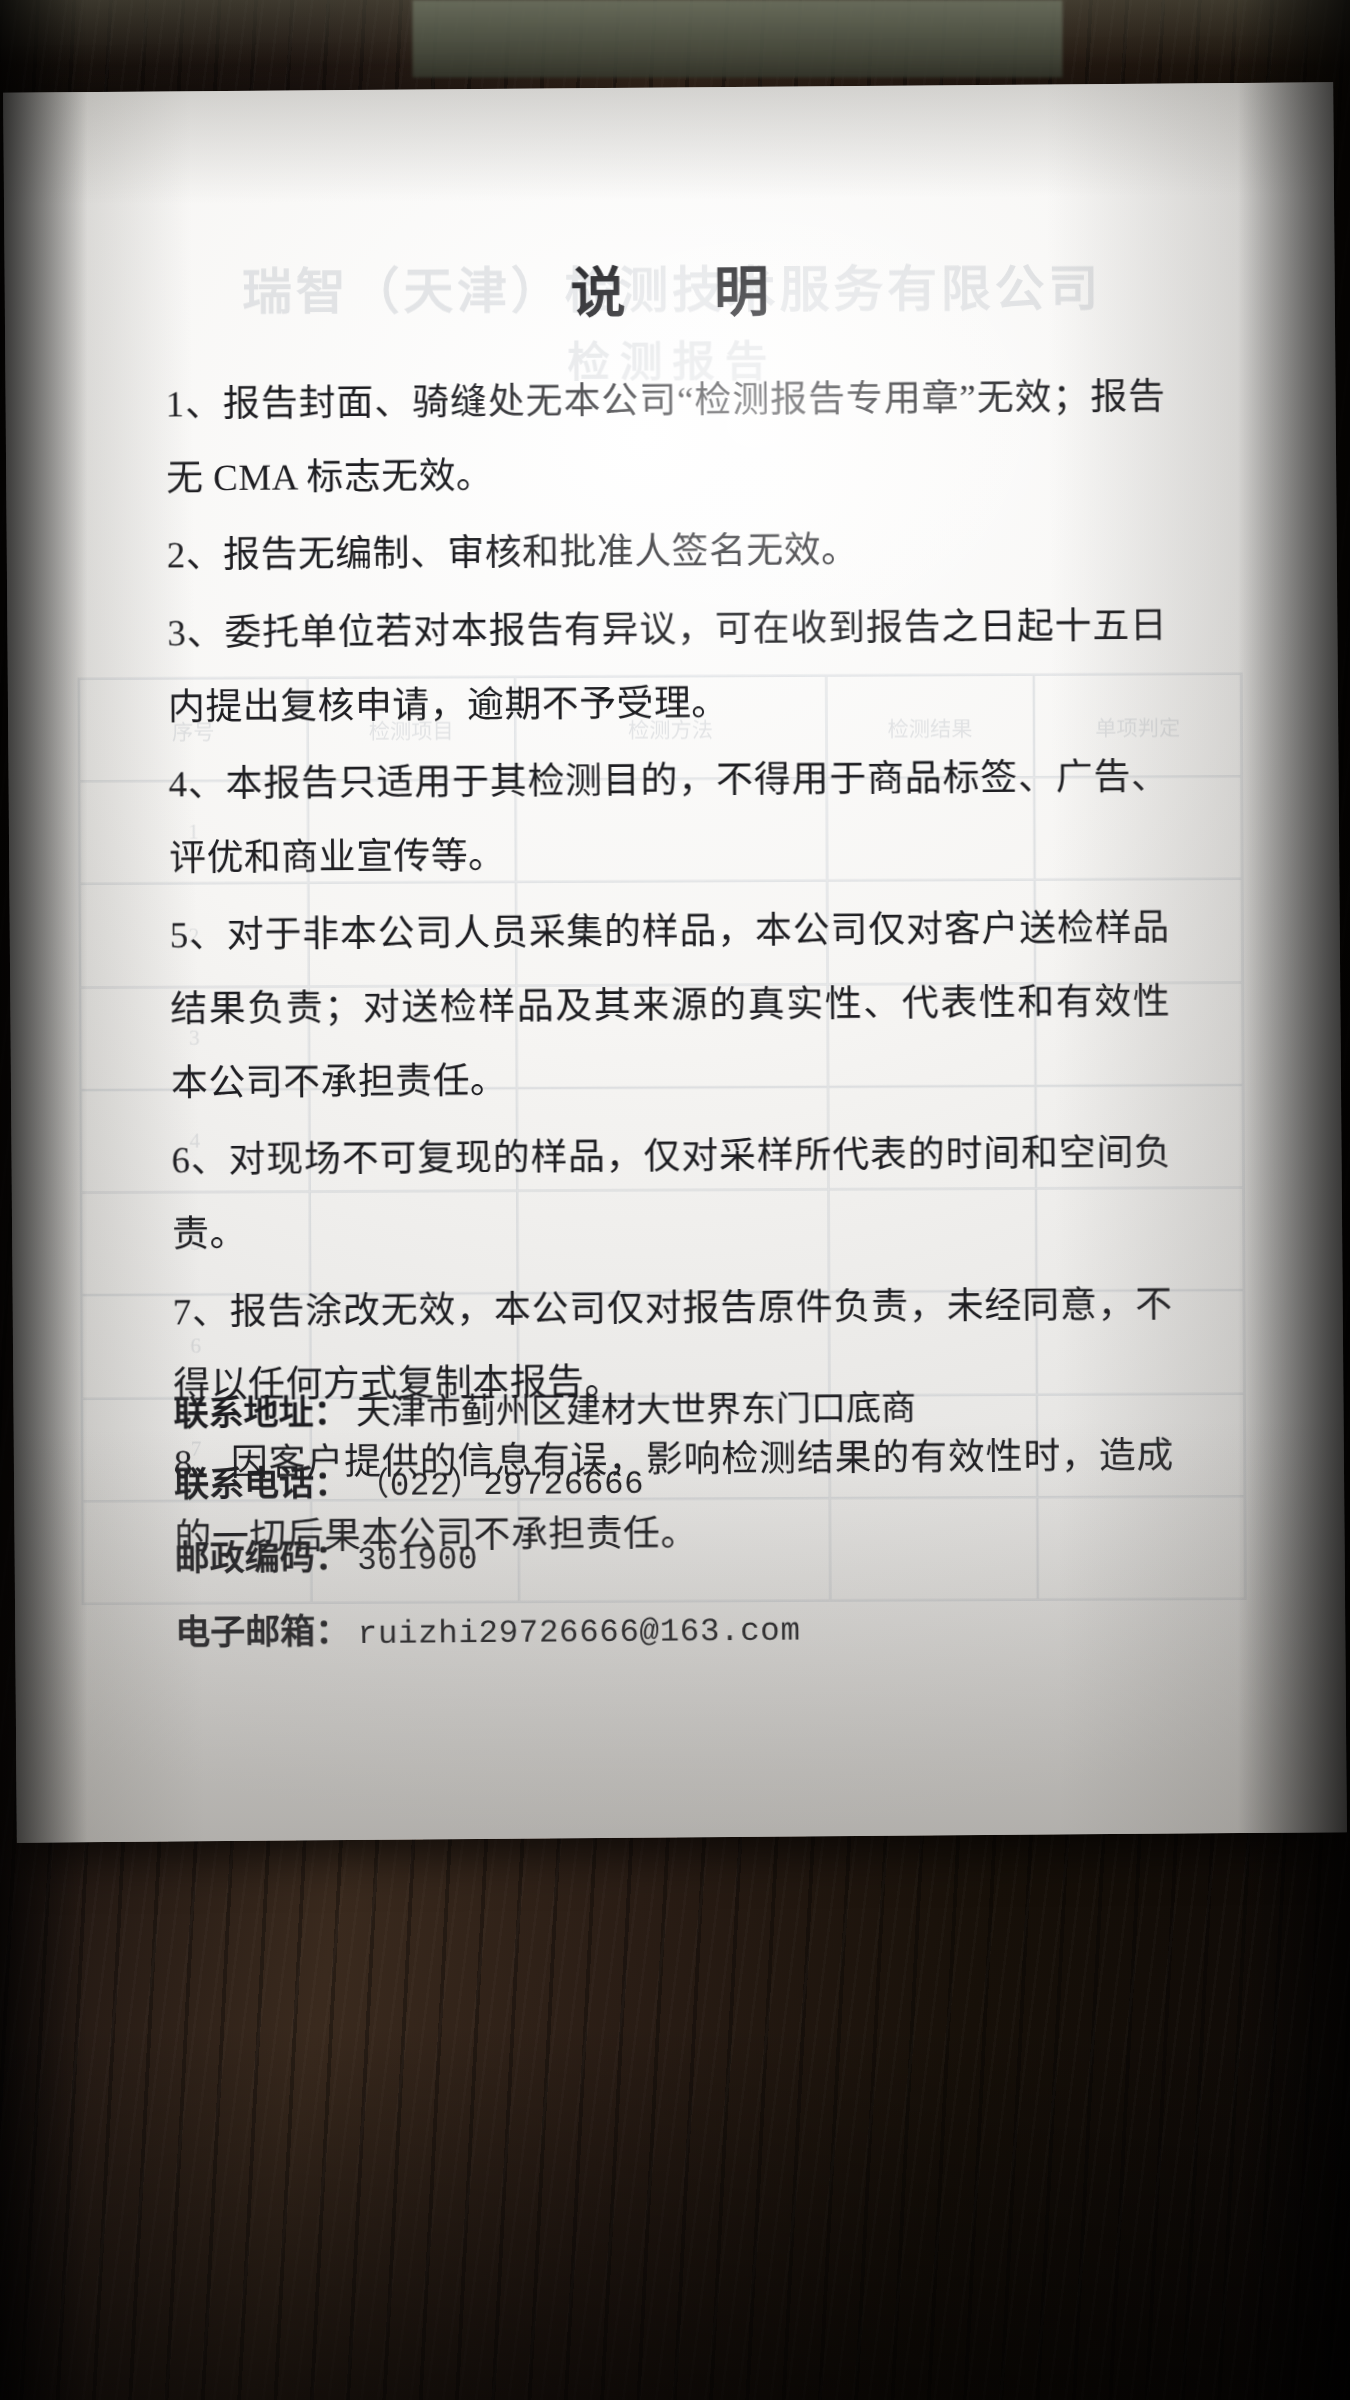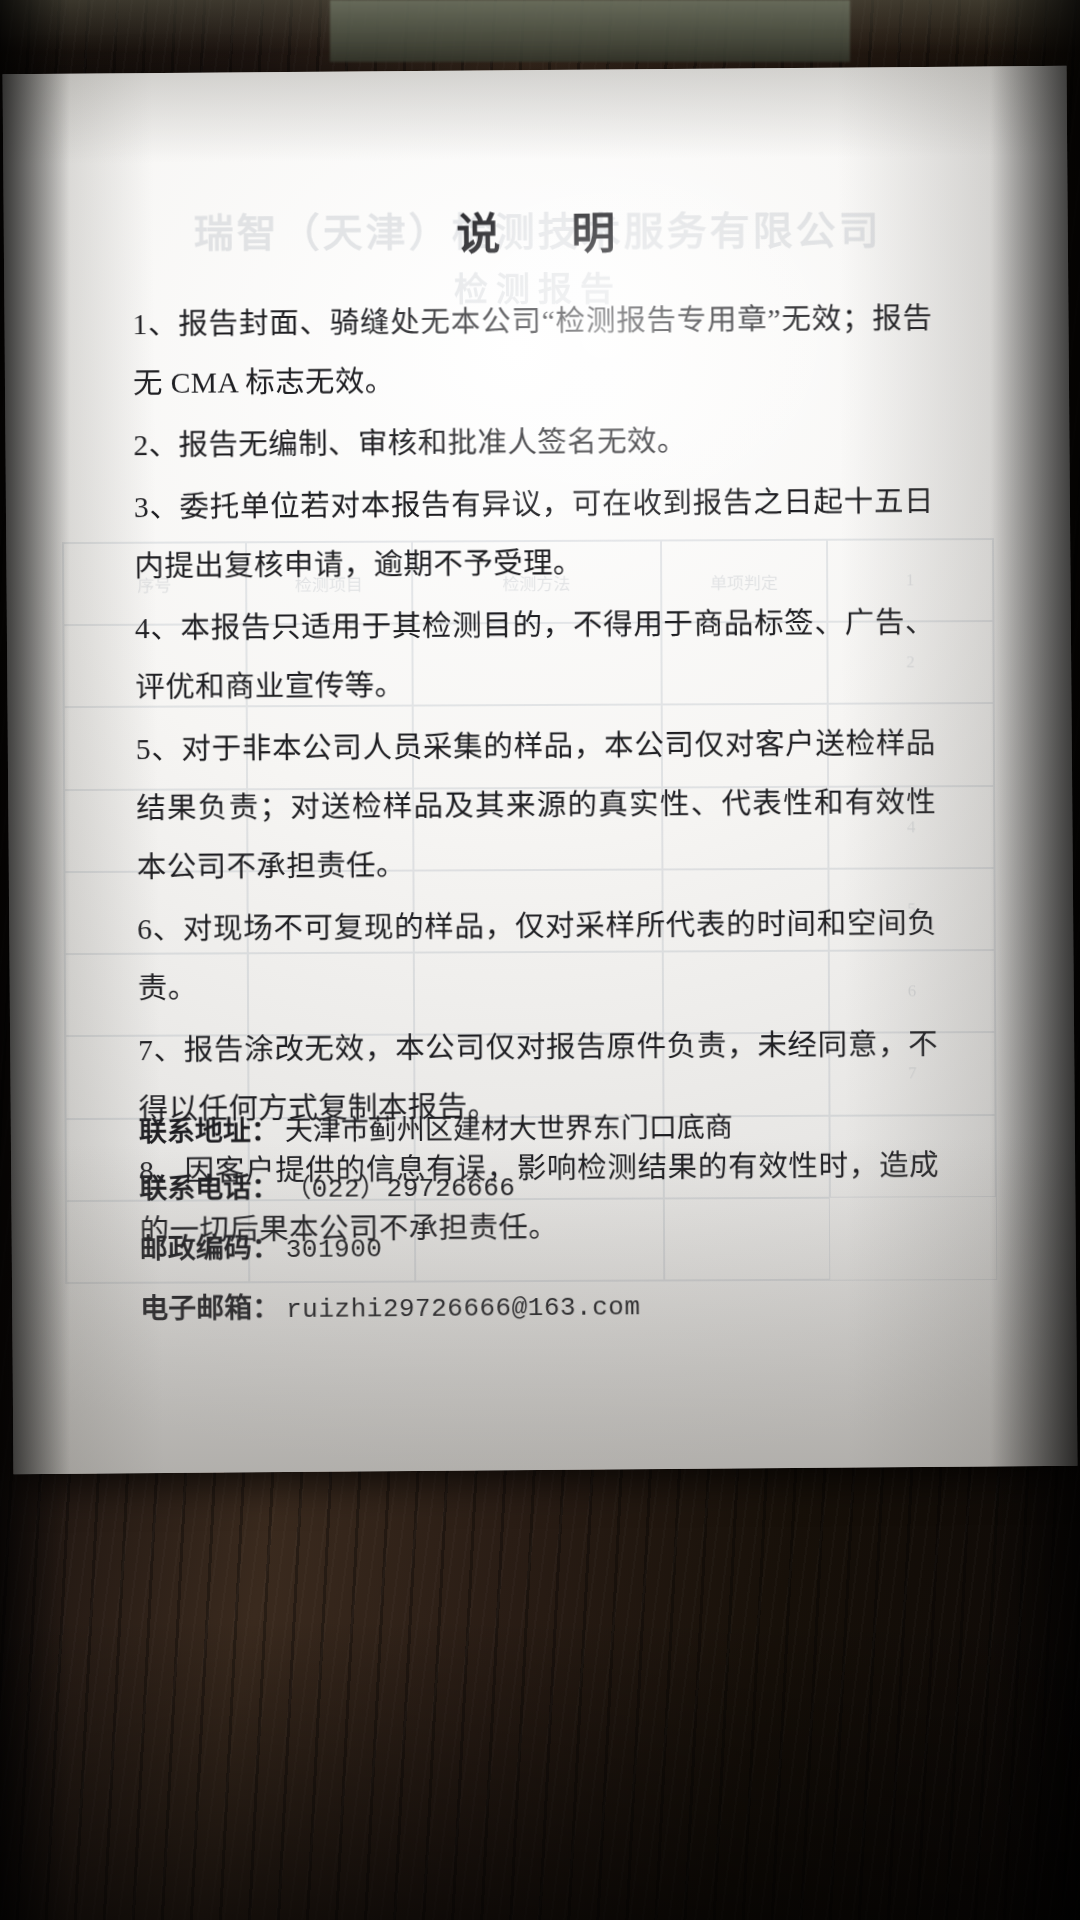--- a/index.html
+++ b/index.html
@@ -226,20 +226,21 @@
 
   <div id="paper">
 
     <div id="bleed">
       <div class="bt-title bt-line1">瑞智（天津）检测技术服务有限公司</div>
       <div class="bt-title bt-line2">检测报告</div>
       <div class="bt-grid">
         <div>序号</div>
         <div>检测项目</div>
         <div>检测方法</div>
+        <div>检测结果</div>
         <div>单项判定</div>
         <div>1</div>
         <div></div>
         <div></div>
         <div></div>
         <div></div>
         <div>2</div>
         <div></div>
         <div></div>
         <div></div>

